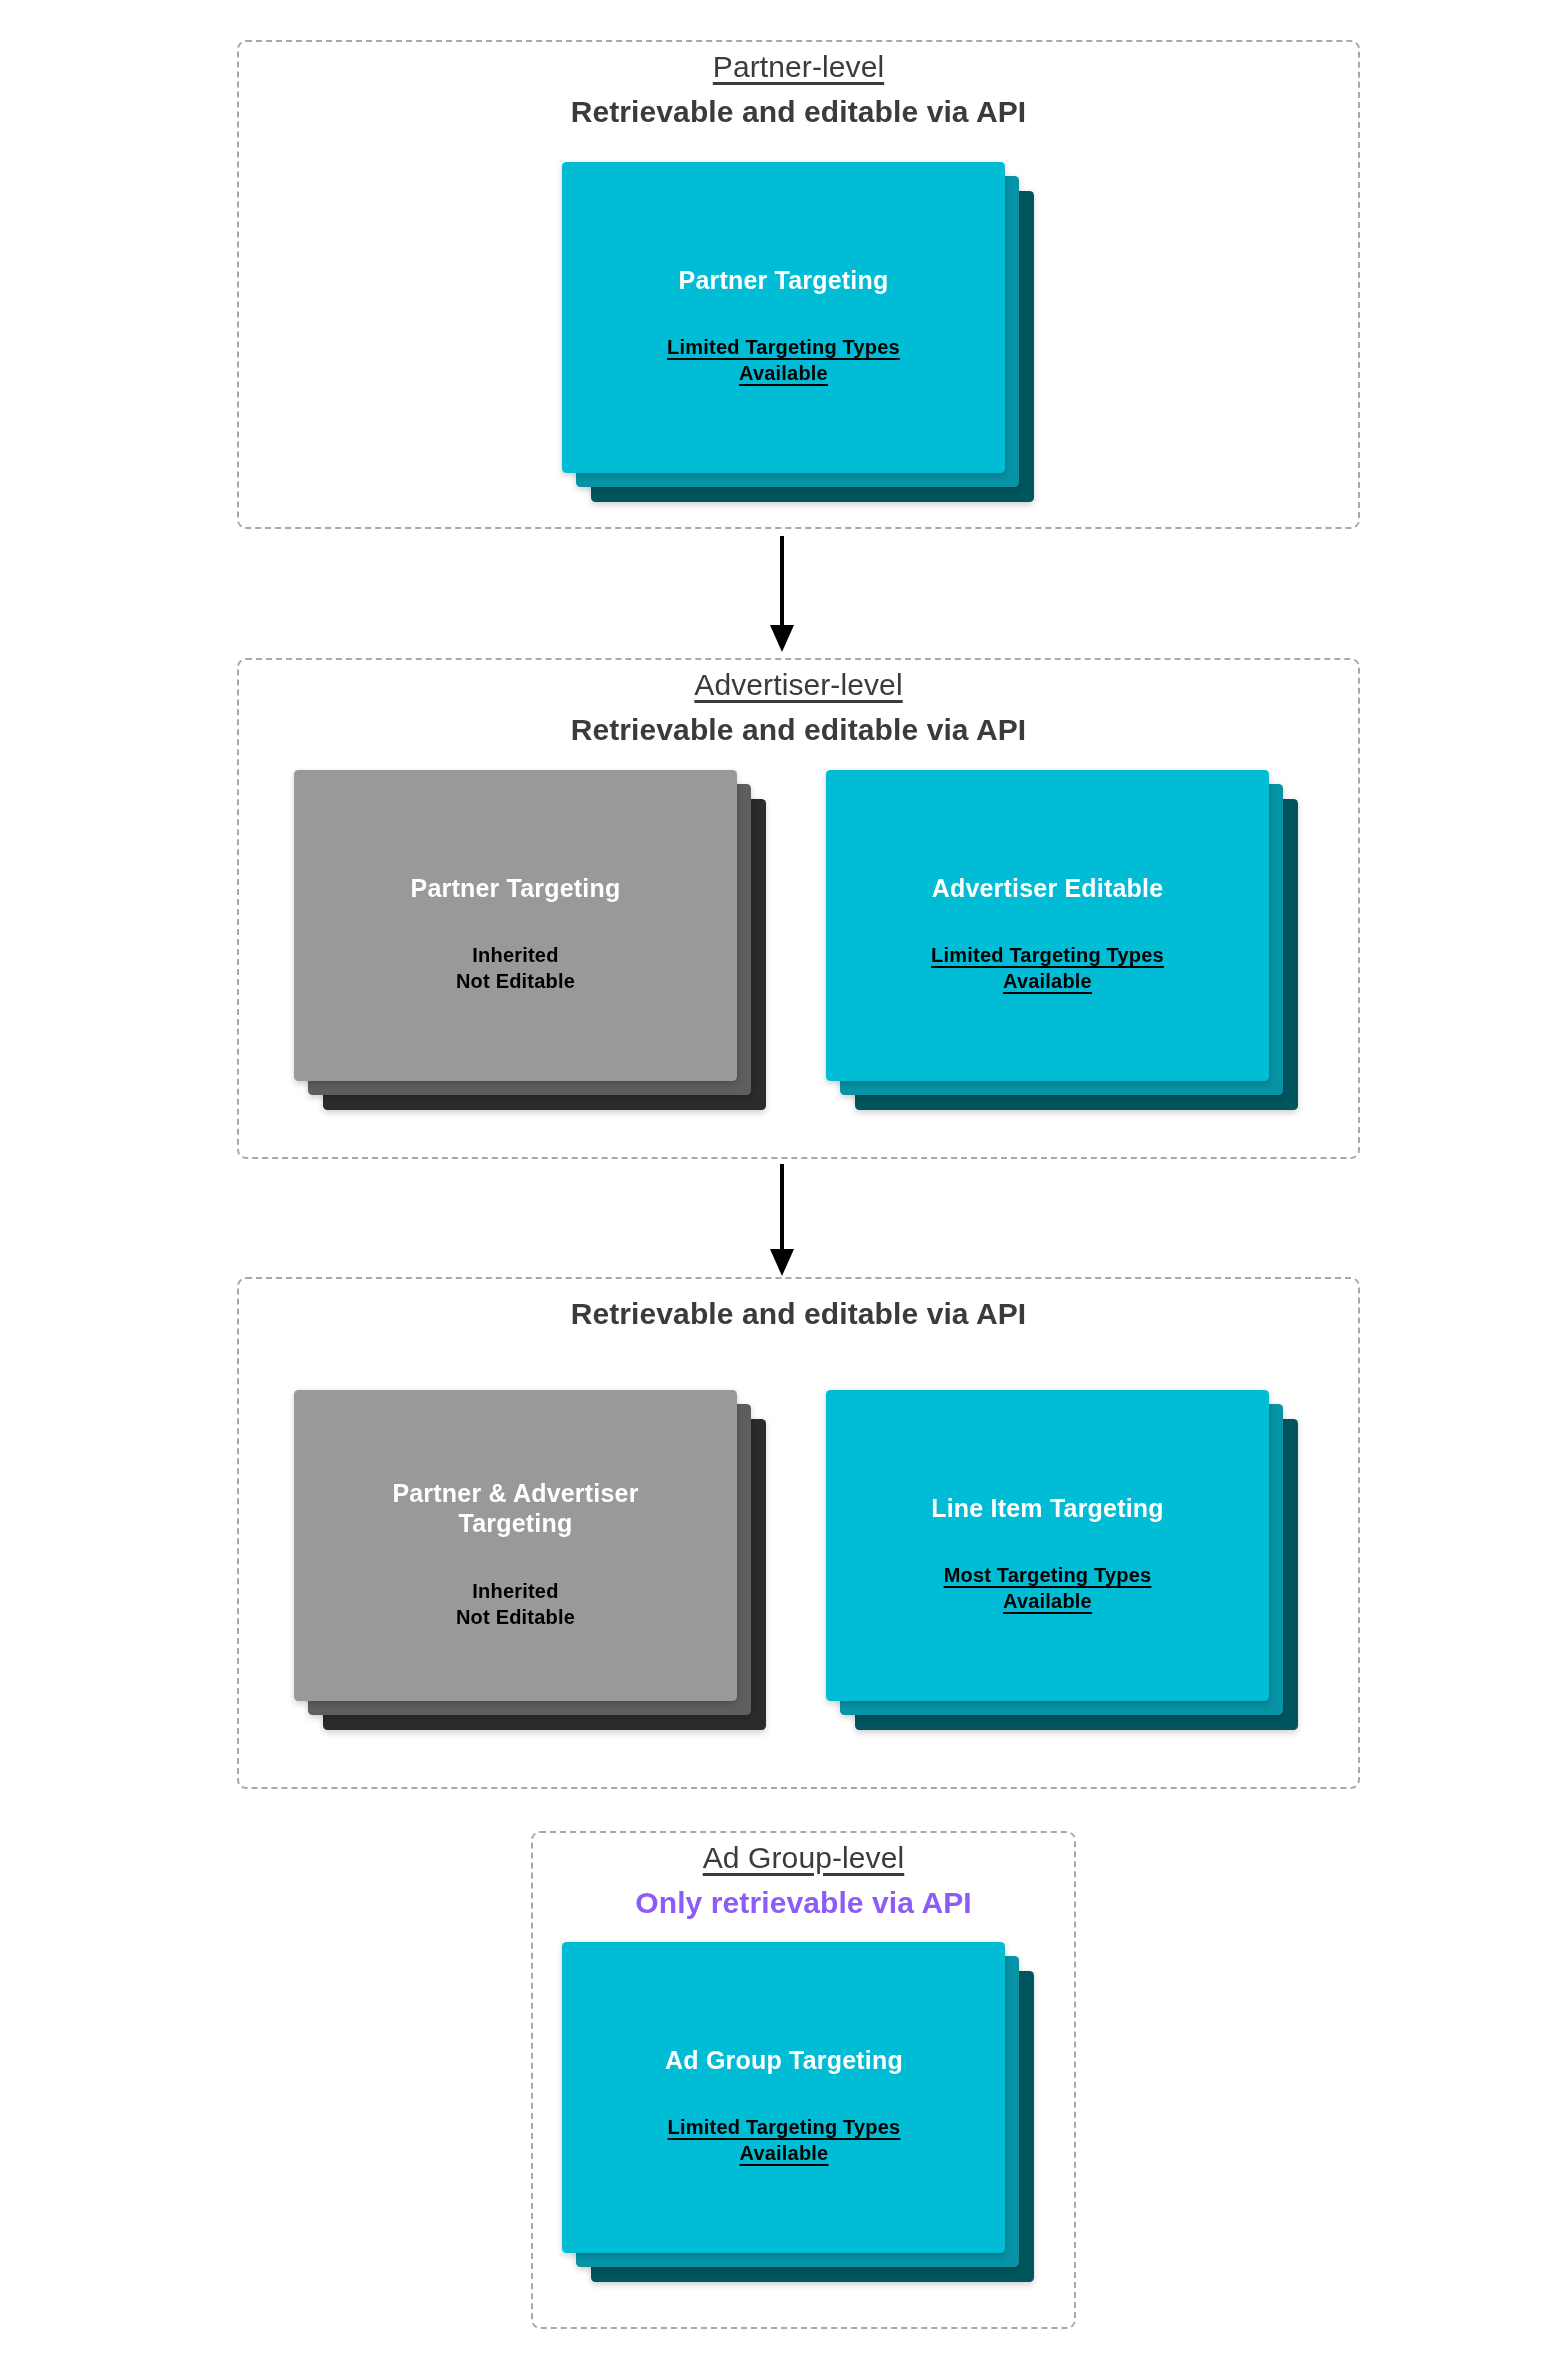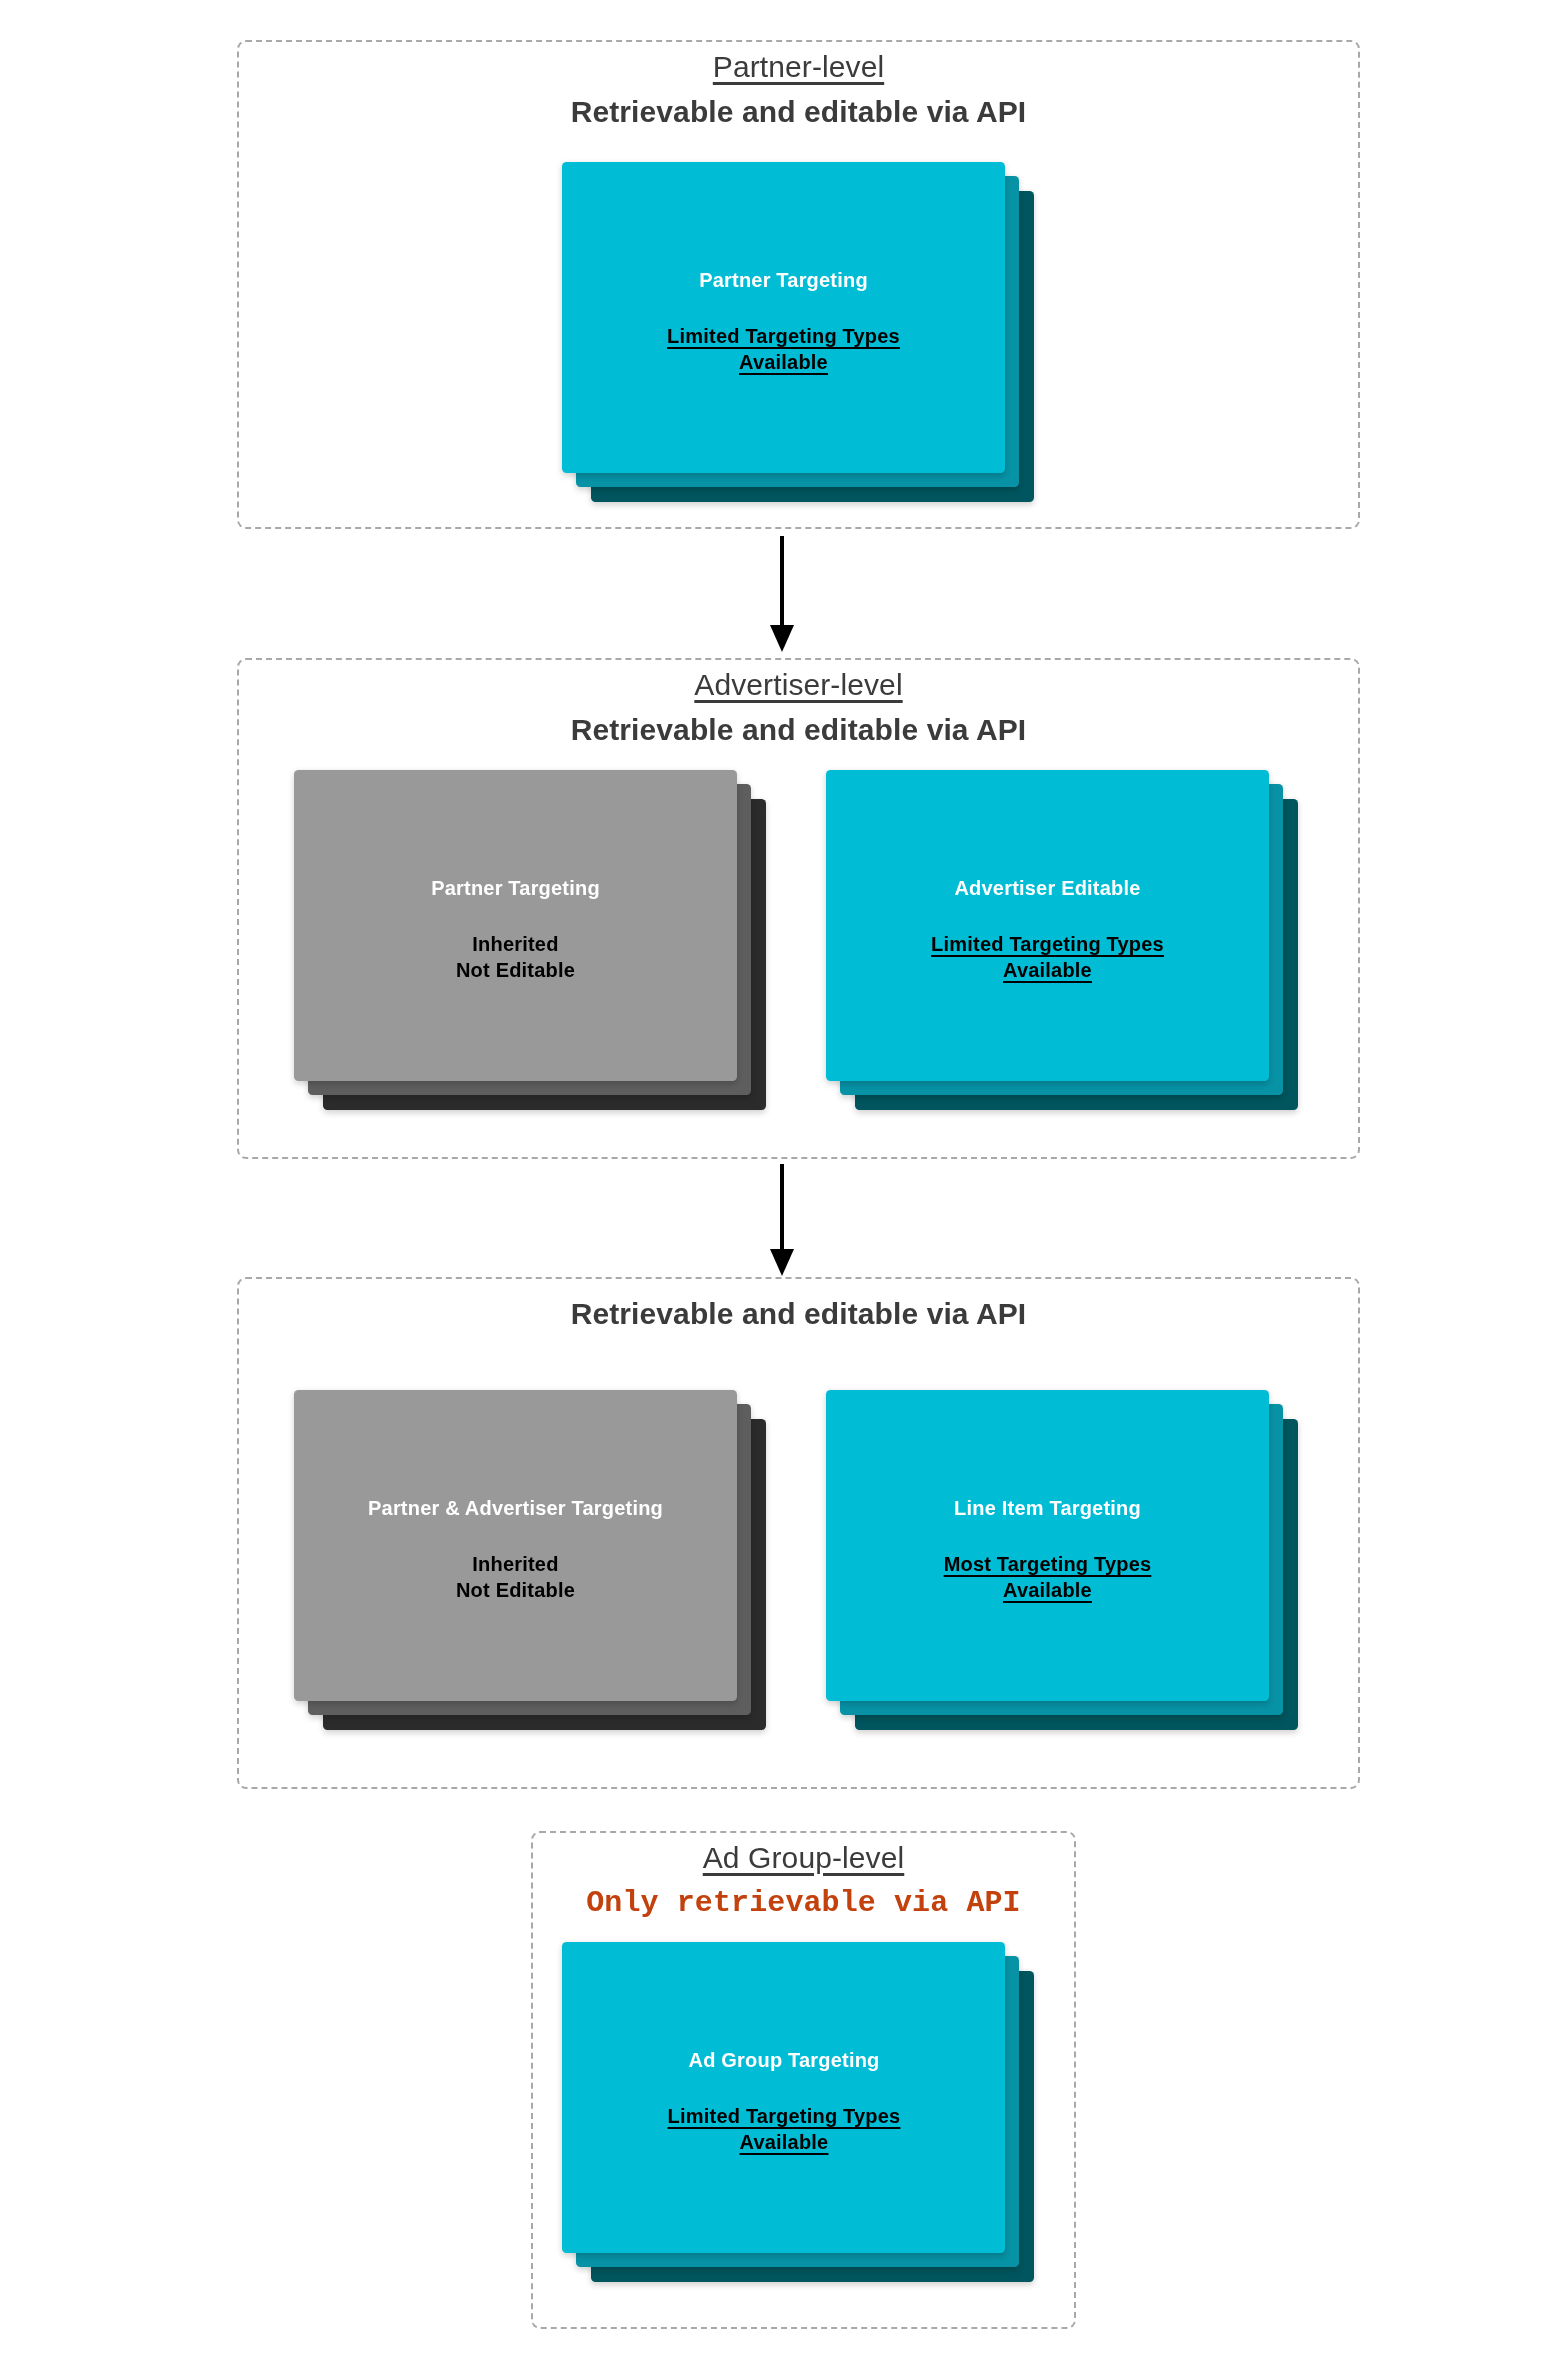--- a/index.html
+++ b/index.html
@@ -50,22 +50,21 @@
   .level-sub {
     display: block;
     font-size: 30px;
     font-weight: bold;
     color: #3b3b3b;
     line-height: 1.22;
     margin-top: 10px;
     letter-spacing: 0.1px;
   }
   .level-sub.alert {
-    color: #c2410c;
-    font-family: Liberation Mono, monospace;
+    color: #8b5cf6;
   }
 
   
   .card-stack {
     position: absolute;
   }
   .layer {
     position: absolute;
     border-radius: 4.5px;
     box-shadow: 0 2.7px 6.3px rgba(0,0,0,0.18);
@@ -78,25 +77,25 @@
     display: flex;
     flex-direction: column;
     align-items: center;
     justify-content: center;
     text-align: center;
     box-sizing: border-box;
     padding: 9px 16px;
   }
 
   .card-title {
-    font-size: 20px;
+    font-size: 25px;
     font-weight: bold;
     color: #ffffff;
     line-height: 1.22;
-    margin: 8px;
+    margin: 16px;
     letter-spacing: 0.2px;
   }
   .card-note {
     font-size: 20px;
     font-weight: bold;
     color: #000000;
     line-height: 1.30;
     margin: 0;
     margin-top: 23px;
     letter-spacing: 0.2px;

